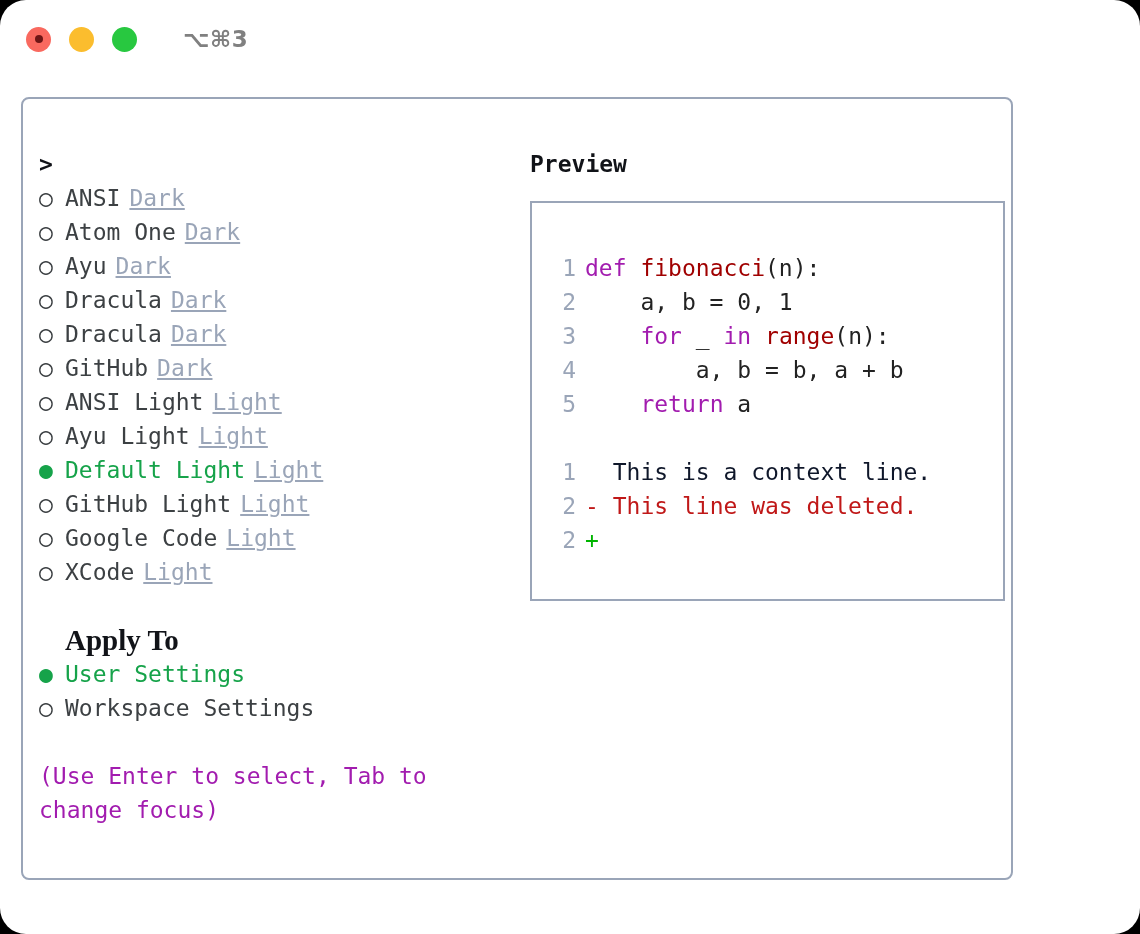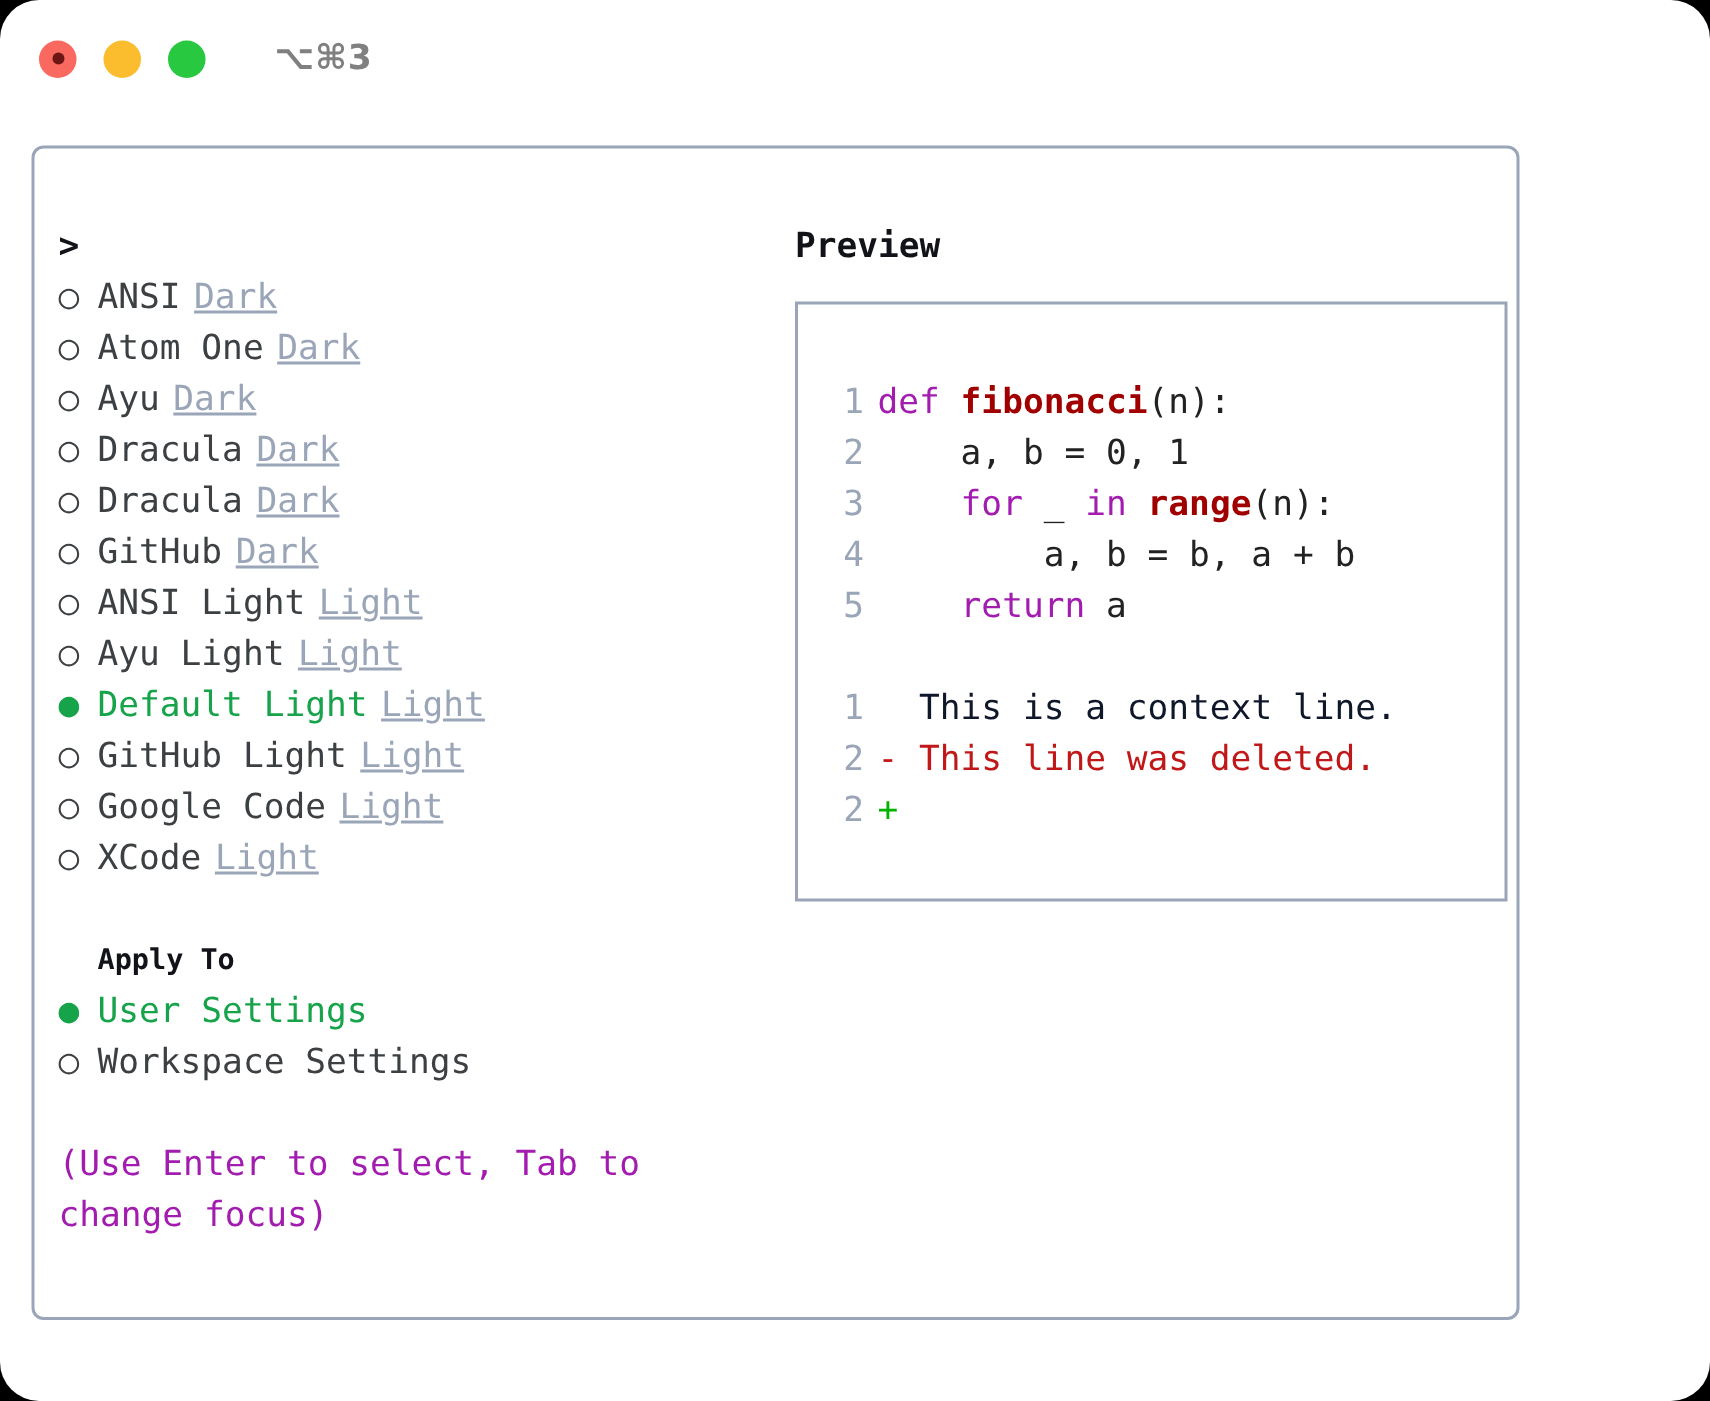--- a/index.html
+++ b/index.html
@@ -120,24 +120,25 @@
     color: #9aa5b8;
     margin-left: 9px;
     text-decoration: underline;
   }
   .row.selected .category { color: #9aa5b8; }
 
   .section-title {
     height: 34px;
     display: flex;
     align-items: center;
-    font-size: 19px;
+    font-size: 29px;
     font-weight: bold;
     color: #111318;
     padding-left: 26px;
+    font-family: Liberation Serif, serif;
   }
   .spacer { height: 34px; }
 
   .hint {
     margin-top: 34px;
     font-size: 23px;
     line-height: 34px;
     color: #a21caf;
     width: 410px;
   }
@@ -177,21 +178,21 @@
   .lineno {
     display: inline-block;
     width: 26px;
     flex: 0 0 26px;
     text-align: right;
     color: #9aa5b8;
     margin-right: 9px;
   }
   .code-text { color: #222222; }
   .tok-kw  { color: #a21caf; }
-  .tok-fn  { color: #a00000; font-weight: bold; }
+  .tok-fn  { color: #a00000; }
   .tok-pl  { color: #222222; }
 
   .gap-line { height: 34px; }
 
   .diff-ctx { color: #0f172a; }
   .diff-del { color: #c01818; }
   .diff-add { color: #00b400; }
 </style>
 </head>
 <body>

